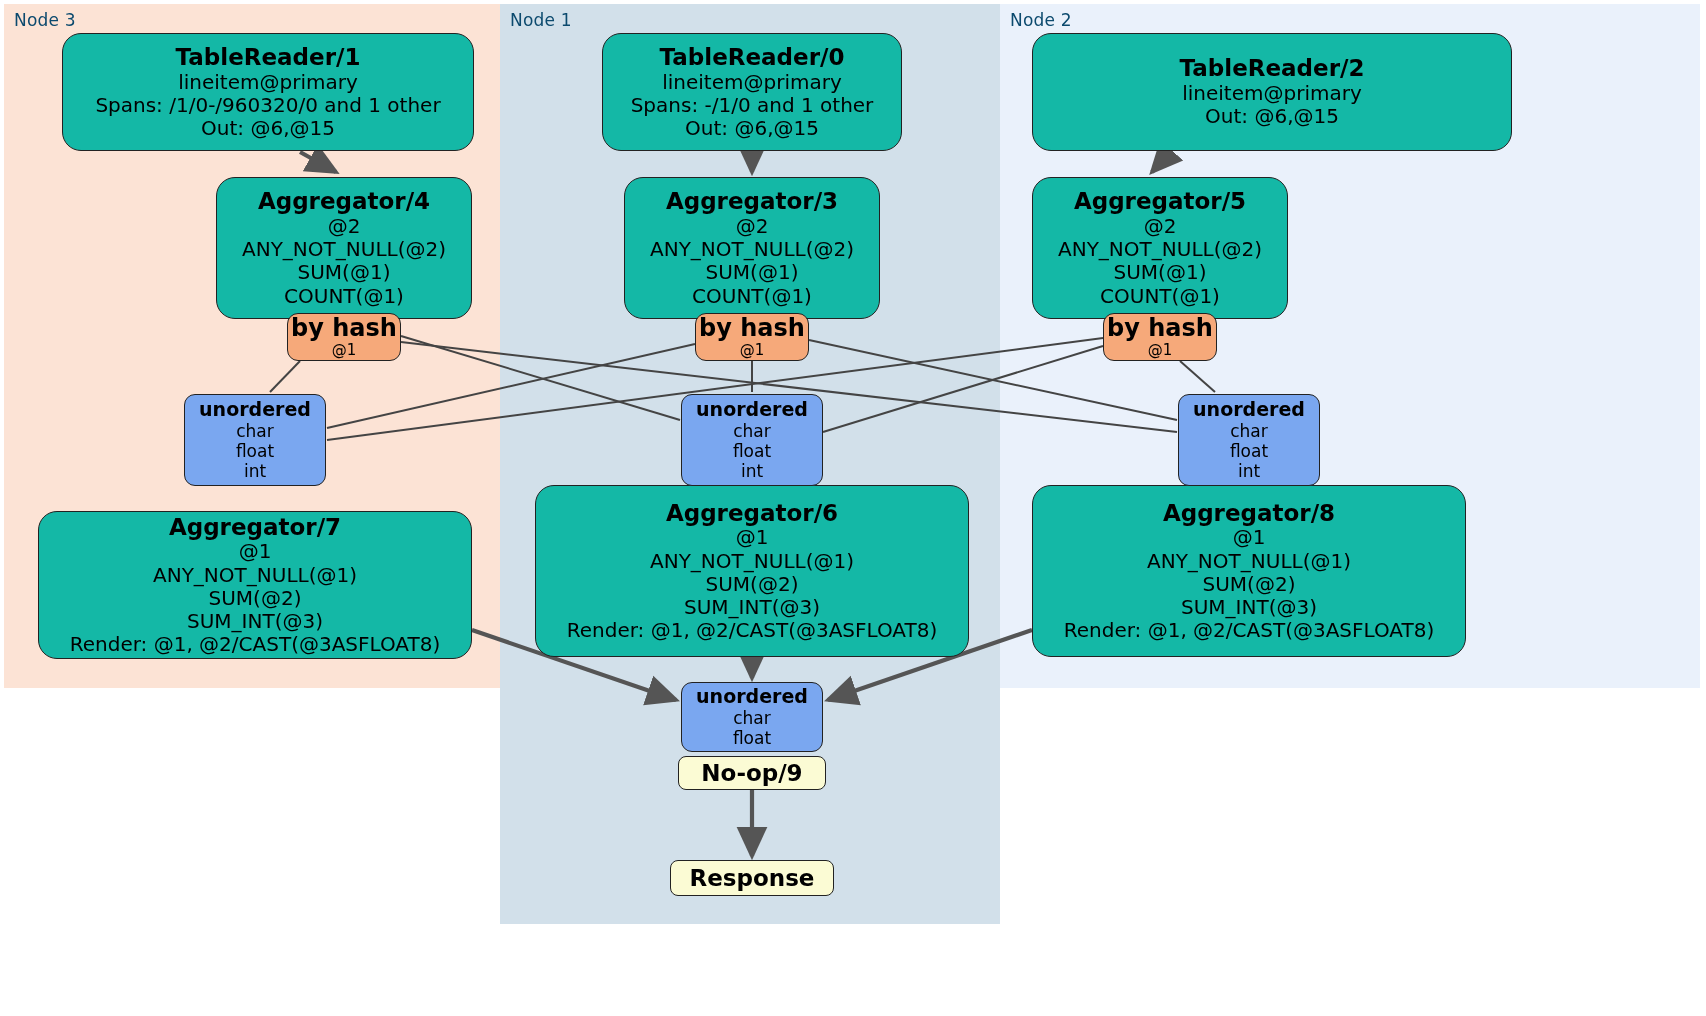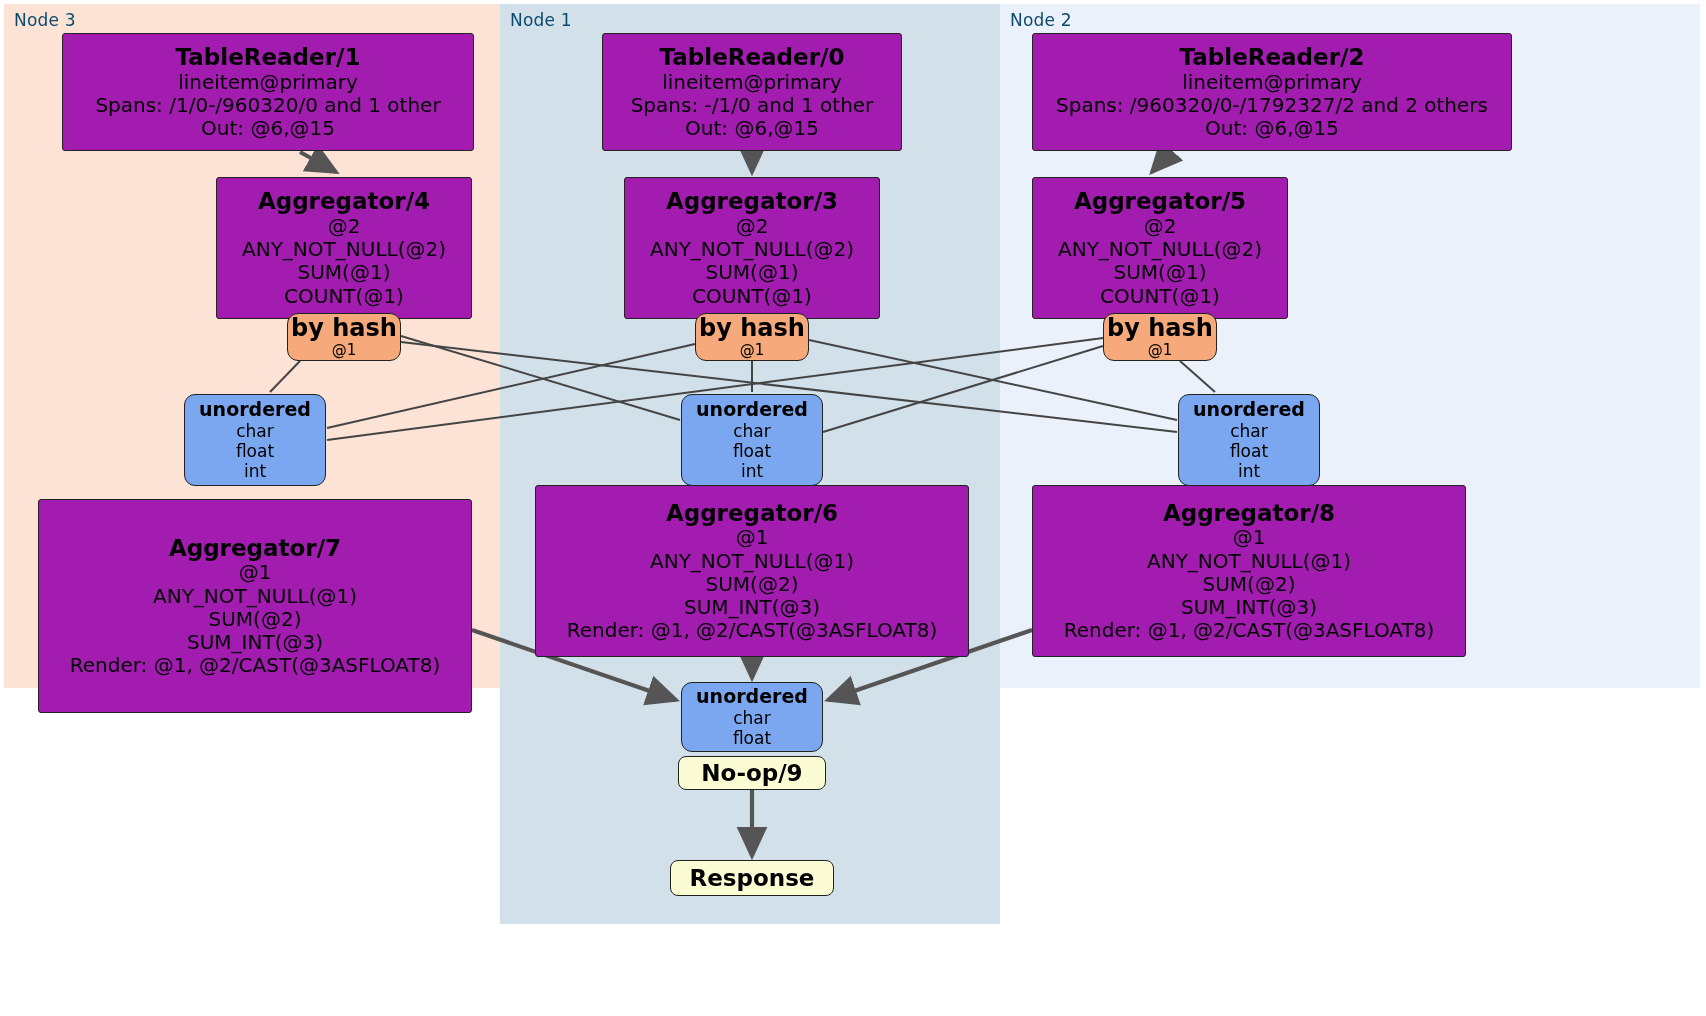--- a/index.html
+++ b/index.html
@@ -12,21 +12,21 @@
   .node-panel{position:absolute;box-sizing:border-box;}
   .node-label{position:absolute;left:10px;top:6px;font-size:17px;color:#0c4a6e;
               white-space:nowrap;letter-spacing:.2px;}
 
   
   #edges{position:absolute;left:0;top:0;width:1706px;height:1016px;
          pointer-events:none;}
 
   
   .box{position:absolute;box-sizing:border-box;border:1.6px solid #222;
-       border-radius:3px;background:#a21caf;
+       border-radius:19px;background:#14b8a6;
        display:flex;flex-direction:column;align-items:center;
        justify-content:center;text-align:center;color:#000;}
   .box .title{font-weight:bold;font-size:23px;line-height:1.16;}
   .box .line{font-size:20px;line-height:1.16;}
 
   .router{position:absolute;box-sizing:border-box;border:1.6px solid #222;
           border-radius:11px;background:#f6a97a;
           display:flex;flex-direction:column;align-items:center;
           justify-content:center;text-align:center;}
   .router .title{font-weight:bold;font-size:24px;line-height:1.1;}
@@ -109,21 +109,20 @@
       </div>
       <div class="box" style="left: 602px; top: 33px; width: 300px; height: 118px;">
         <div class="title">TableReader/0</div>
         <div class="line">lineitem@primary</div>
         <div class="line">Spans: -/1/0 and 1 other</div>
         <div class="line">Out: @6,@15</div>
       </div>
       <div class="box" style="left: 1032px; top: 33px; width: 480px; height: 118px;">
         <div class="title">TableReader/2</div>
         <div class="line">lineitem@primary</div>
-        <div class="line">Spans: /960320/0-/1792327/2 and 2 others</div>
         <div class="line">Out: @6,@15</div>
       </div>
       <div class="box" style="left: 216px; top: 177px; width: 256px; height: 142px;">
         <div class="title">Aggregator/4</div>
         <div class="line">@2</div>
         <div class="line">ANY_NOT_NULL(@2)</div>
         <div class="line">SUM(@1)</div>
         <div class="line">COUNT(@1)</div>
       </div>
       <div class="box" style="left: 624px; top: 177px; width: 256px; height: 142px; align-items: center;">
@@ -133,21 +132,21 @@
         <div class="line">SUM(@1)</div>
         <div class="line">COUNT(@1)</div>
       </div>
       <div class="box" style="left: 1032px; top: 177px; width: 256px; height: 142px;">
         <div class="title">Aggregator/5</div>
         <div class="line">@2</div>
         <div class="line">ANY_NOT_NULL(@2)</div>
         <div class="line">SUM(@1)</div>
         <div class="line">COUNT(@1)</div>
       </div>
-      <div class="box" style="left: 38px; top: 499px; width: 434px; height: 214px;">
+      <div class="box" style="left: 38px; top: 511px; width: 434px; height: 148px;">
         <div class="title">Aggregator/7</div>
         <div class="line">@1</div>
         <div class="line">ANY_NOT_NULL(@1)</div>
         <div class="line">SUM(@2)</div>
         <div class="line">SUM_INT(@3)</div>
         <div class="line">Render: @1, @2/CAST(@3ASFLOAT8)</div>
       </div>
       <div class="box" style="left: 535px; top: 485px; width: 434px; height: 172px;">
         <div class="title">Aggregator/6</div>
         <div class="line">@1</div>

